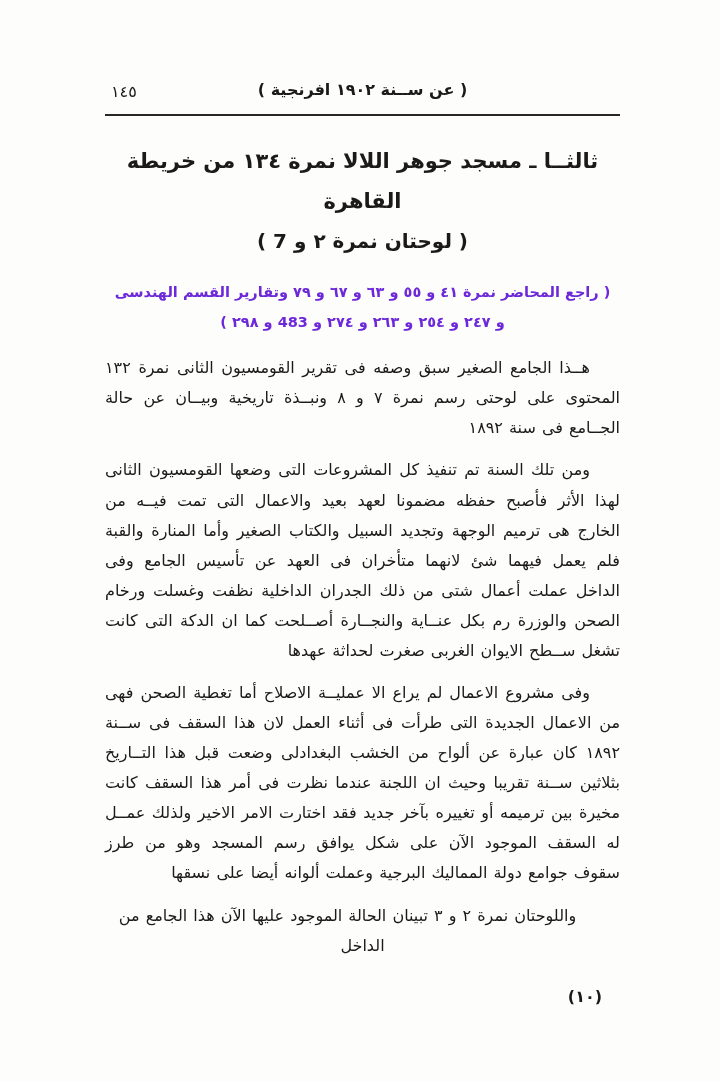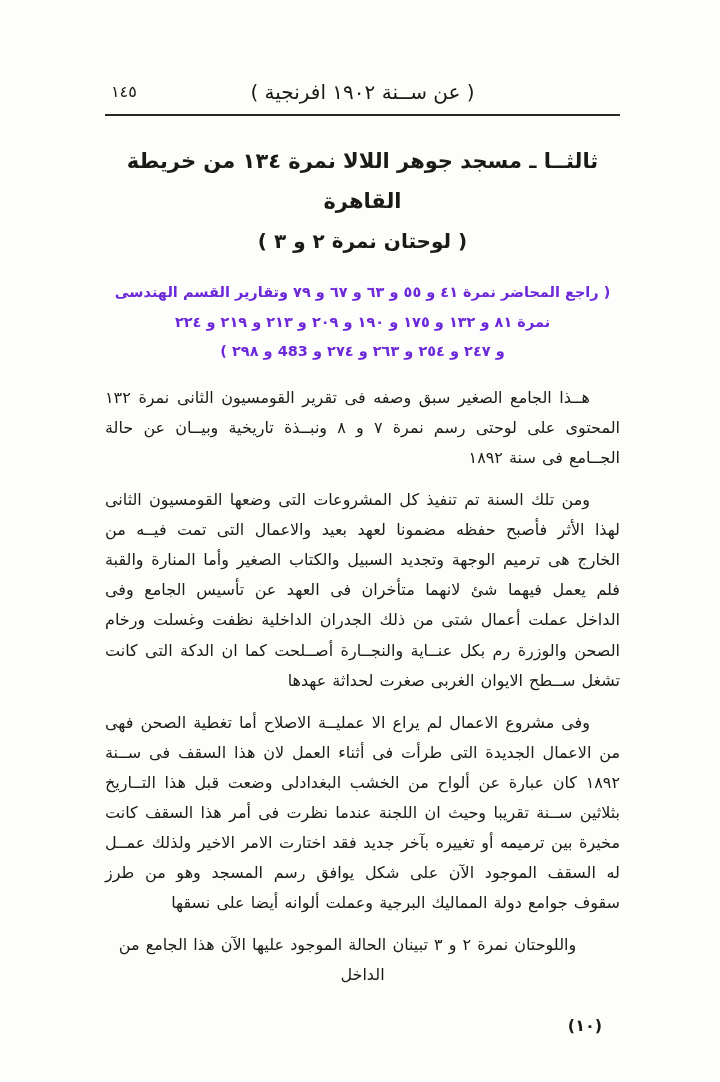--- a/index.html
+++ b/index.html
@@ -36,22 +36,22 @@
     font-size: 16px;
     letter-spacing: 1px;
     direction: ltr;
     text-align: right;
   }
   .header-note {
     position: absolute;
     left: 0;
     right: 0;
     text-align: center;
-    font-size: 20px;
-    font-weight: normal;
+    font-size: 16px;
+    font-weight: bold;
   }
   .header-rule {
     border: none;
     border-top: 2px solid #2a2723;
     margin: 2px 0 26px 0;
   }
   .section-title {
     text-align: center;
     font-size: 21px;
     font-weight: bold;
@@ -98,26 +98,25 @@
 
     <div class="header-row">
       <span class="page-number">١٤٥</span>
       <span class="header-note">( عن ســنة ١٩٠٢ افرنجية )</span>
     </div>
 
     <hr class="header-rule">
 
     <h1 class="section-title">
       <span>ثالثــا ـ مسجد جوهر اللالا نمرة ١٣٤ من خريطة القاهرة</span>
-      <span class="subtitle">( لوحتان نمرة ٢ و ٣ )</span>
+      <span class="subtitle">( لوحتان نمرة ٢ و 7 )</span>
     </h1>
 
     <div class="references">
       <div>( راجع المحاضر نمرة ٤١ و ٥٥ و ٦٣ و ٦٧ و ٧٩ وتقارير القسم الهندسى</div>
-      <div>نمرة ٨١ و ١٣٢ و ١٧٥ و ١٩٠ و ٢٠٩ و ٢١٣ و ٢١٩ و ٢٢٤</div>
       <div>و ٢٤٧ و ٢٥٤ و ٢٦٣ و ٢٧٤ و 483 و ٢٩٨ )</div>
     </div>
 
     <div class="body-text">
       <p>هــذا الجامع الصغير سبق وصفه فى تقرير القومسيون الثانى نمرة ١٣٢ المحتوى على لوحتى رسم نمرة ٧ و ٨ ونبــذة تاريخية وبيــان عن حالة الجــامع فى سنة ١٨٩٢</p>
       <p>ومن تلك السنة تم تنفيذ كل المشروعات التى وضعها القومسيون الثانى لهذا الأثر فأصبح حفظه مضمونا لعهد بعيد والاعمال التى تمت فيــه من الخارج هى ترميم الوجهة وتجديد السبيل والكتاب الصغير وأما المنارة والقبة فلم يعمل فيهما شئ لانهما متأخران فى العهد عن تأسيس الجامع وفى الداخل عملت أعمال شتى من ذلك الجدران الداخلية نظفت وغسلت ورخام الصحن والوزرة رم بكل عنــاية والنجــارة أصــلحت كما ان الدكة التى كانت تشغل ســطح الايوان الغربى صغرت لحداثة عهدها</p>
       <p>وفى مشروع الاعمال لم يراع الا عمليــة الاصلاح أما تغطية الصحن فهى من الاعمال الجديدة التى طرأت فى أثناء العمل لان هذا السقف فى ســنة ١٨٩٢ كان عبارة عن ألواح من الخشب البغدادلى وضعت قبل هذا التــاريخ بثلاثين ســنة تقريبا وحيث ان اللجنة عندما نظرت فى أمر هذا السقف كانت مخيرة بين ترميمه أو تغييره بآخر جديد فقد اختارت الامر الاخير ولذلك عمــل له السقف الموجود الآن على شكل يوافق رسم المسجد وهو من طرز سقوف جوامع دولة المماليك البرجية وعملت ألوانه أيضا على نسقها</p>
       <p class="short">واللوحتان نمرة ٢ و ٣ تبينان الحالة الموجود عليها الآن هذا الجامع من الداخل</p>
     </div>
 

